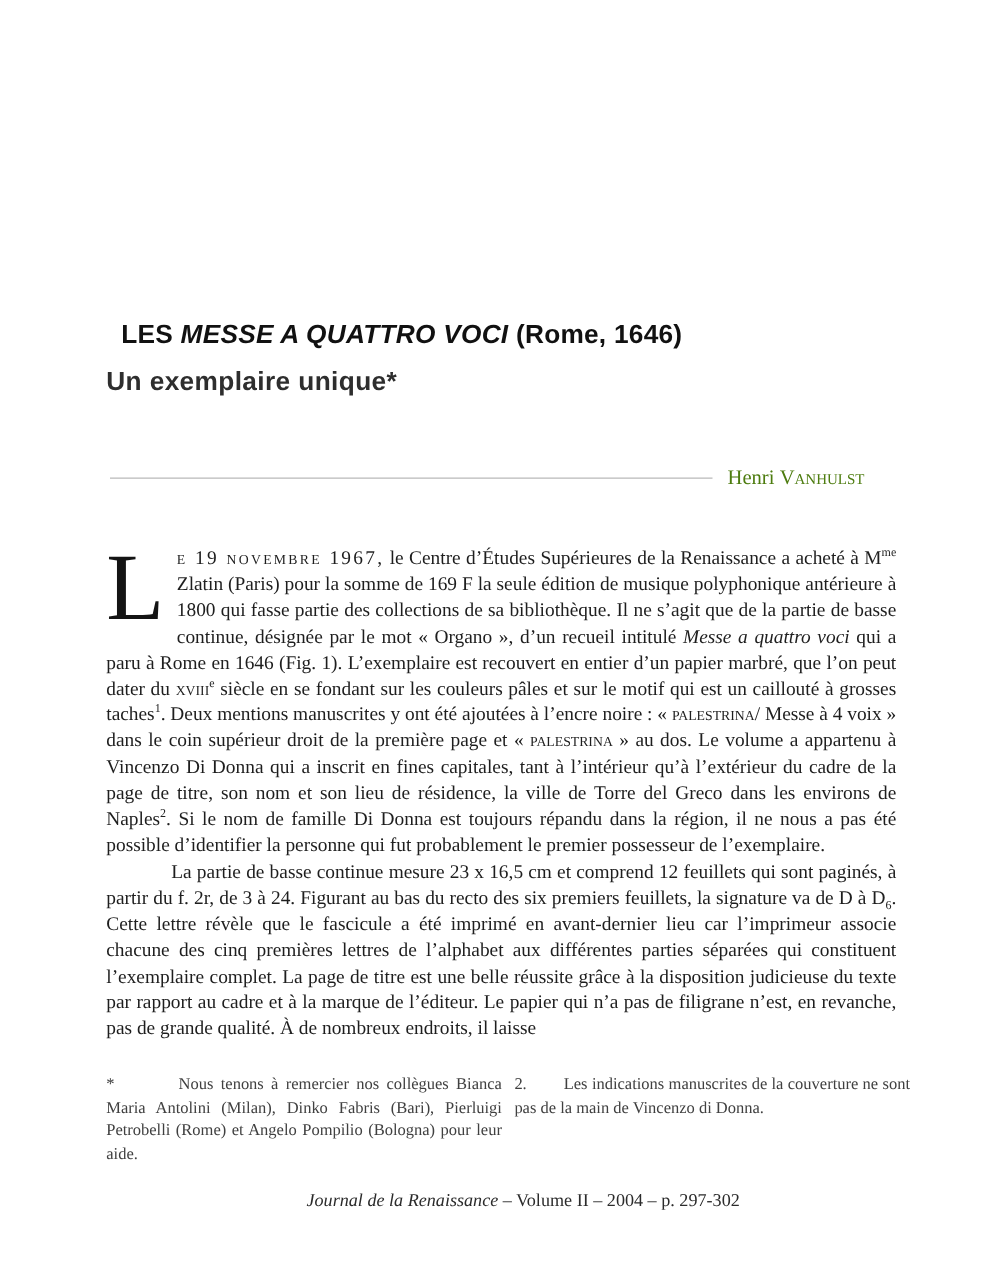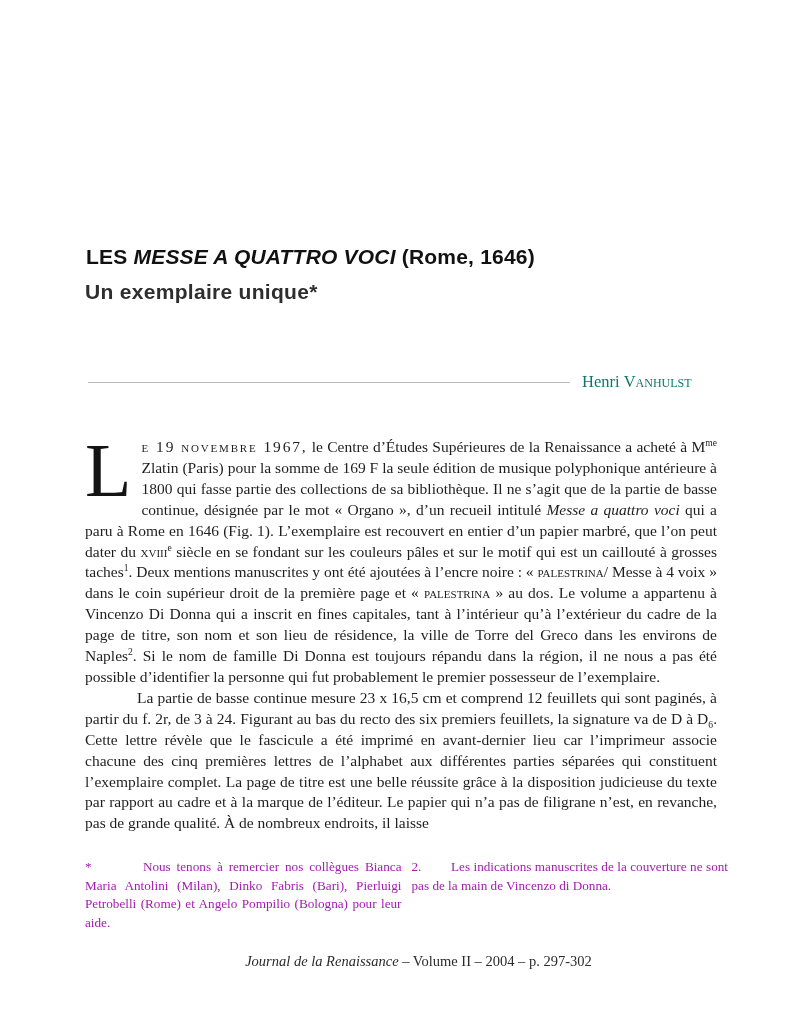--- a/index.html
+++ b/index.html
@@ -8,51 +8,51 @@
     width:793px; height:1020px;
     background:#ffffff;
     font-family:"Liberation Serif", serif;
     color:#1c1c1c;
     overflow:hidden;
   }
 
   
   .header { position:absolute; left:85px; top:243px; width:632px;
             font-family:"Liberation Sans", sans-serif; }
-  .title  { margin:1px; font-size:21px; font-weight:700; color:#111111;
+  .title  { margin:12px; font-size:21px; font-weight:700; color:#111111;
             letter-spacing:0.2px; line-height:26px; }
   .subtitle { margin:9px 0 0 0; font-size:21px; font-weight:700;
               color:#2e2e2e; letter-spacing:0.3px; line-height:25px; }
 
   
   .author-row { position:absolute; left:88px; top:372px; width:628px;
                 display:flex; align-items:center; }
   .rule { flex:0 0 482px; height:1px; background:#b9b9b9; margin-right:12px; }
-  .author { font-size:16.5px; color:#0f766e; white-space:nowrap; }
+  .author { font-size:16.5px; color:#4d7c0f; white-space:nowrap; }
 
   
   .body { position:absolute; left:85px; top:437px; width:632px;
           font-size:15.5px; line-height:20.9px; text-align:justify;
           color:#1e1e1e; }
   .para { margin:0; padding:0; }
   .para-indent { text-indent:52px; }
   .dropcap { float:left; font-size:76px; line-height:60px;
              padding:3px 10px 0 0; color:#141414; }
 
   
   .seg-scs { font-variant:small-caps; letter-spacing:1.8px; }
   .seg-sc  { font-variant:small-caps; }
   .seg-i   { font-style:italic; }
   .seg-sup { vertical-align:super; font-size:0.62em; line-height:0; }
   .seg-sub { vertical-align:sub;  font-size:0.62em; line-height:0; }
 
   
   .footnotes { position:absolute; left:85px; top:858px; width:643px;
                display:flex; gap:10px; font-size:13.2px; line-height:18.6px;
-               text-align:justify; color:#a21caf; }
+               text-align:justify; color:#404040; }
   .fn-col { flex:1 1 0; }
   .fn { margin:0; }
   .fn-marker { display:inline-block; }
   .fn-marker-star { width:52px; }
   .fn-marker-num  { width:36px; }
 
   
   .page-footer { position:absolute; left:0; right:0; top:953px;
                  text-align:center; font-size:14.5px; color:#2b2b2b;margin-left:44px; }
 </style>

